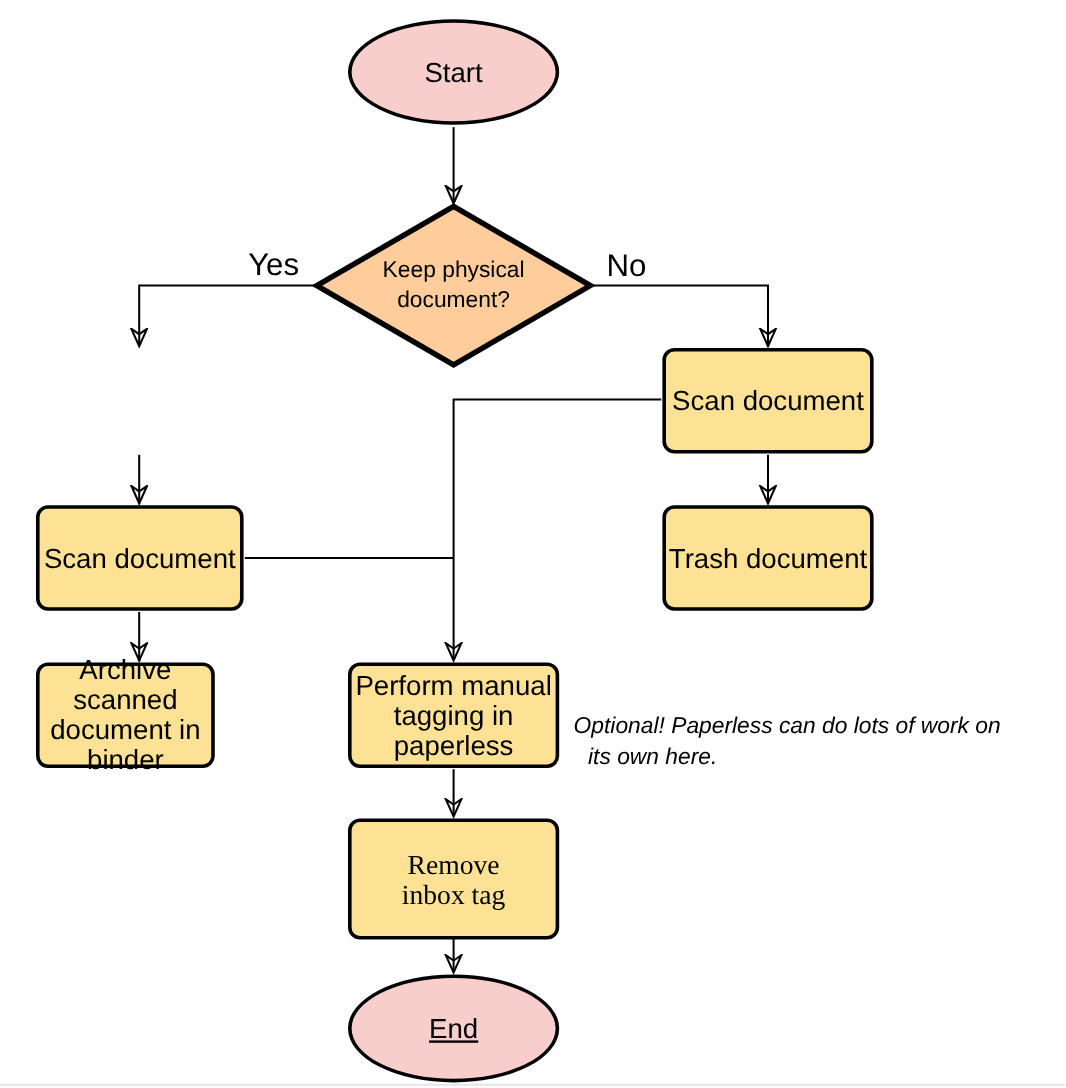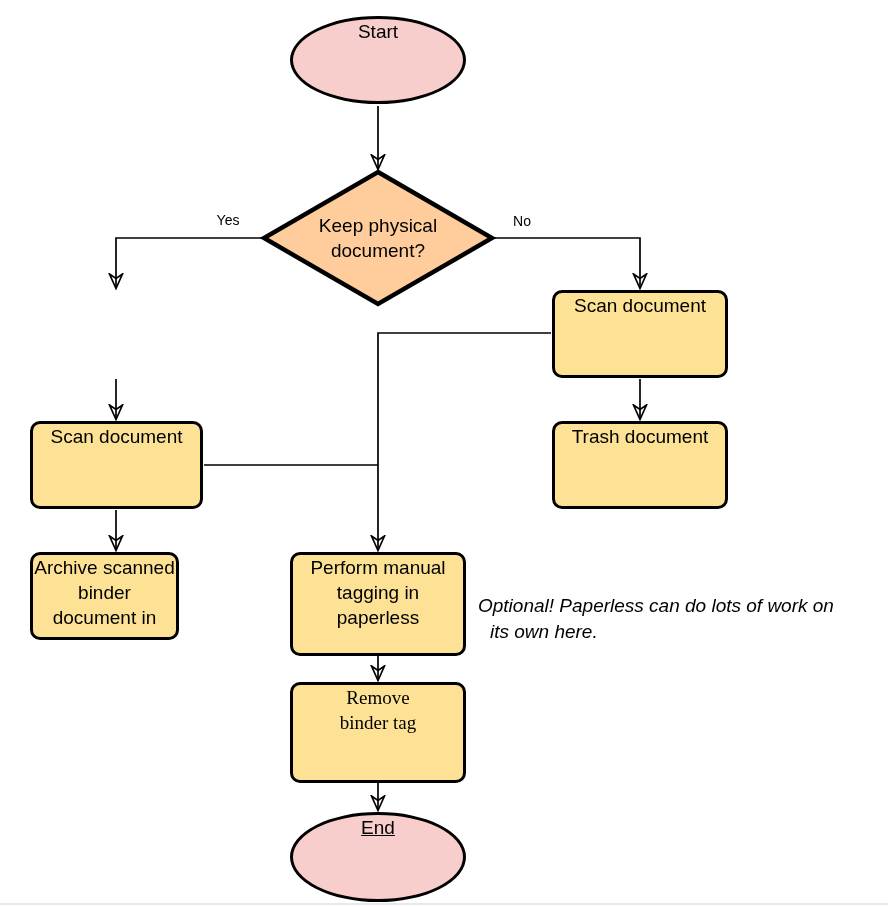--- a/index.html
+++ b/index.html
@@ -16,23 +16,23 @@
   .canvas{
     position:relative;
     width:888px;height:907px;
     background:var(--background);
     overflow:hidden;
   }
   .edges{position:absolute;left:0;top:0;width:888px;height:907px;}
   .edges path{fill:none;stroke:var(--stroke);stroke-width:1.7;}
   .node{
     position:absolute;
-    display:flex;justify-content:center;
+    display:flex;align-items:center;justify-content:center;
     text-align:center;
-    font-size:19px;line-height:25px;
+    font-size:23px;line-height:25px;
   }
   .process{
     background:var(--process-fill);
     border:3.4px solid var(--stroke);
     border-radius:10px;
   }
   .terminator{
     background:var(--terminator-fill);
     border:3.4px solid var(--stroke);
     border-radius:50%;
@@ -41,21 +41,21 @@
   .diamond-wrap svg{position:absolute;left:0;top:0;}
   .diamond-wrap polygon{fill:var(--decision-fill);stroke:var(--stroke);stroke-width:4.5;stroke-linejoin:miter;}
   .diamond-label{
     position:absolute;inset:0;
     display:flex;flex-direction:column;align-items:center;justify-content:center;
     text-align:left;font-size:19px;line-height:25px;
   }
   .node .ln, .diamond-label .ln{display:block;}
   .edge-label{
     position:absolute;
-    font-size:14px;line-height:22px;
+    font-size:26px;line-height:22px;
     text-align:center;
     background:var(--background);
     padding:0 2px;
   }
   .note{
     position:absolute;
     font-style:italic;
     font-size:19px;line-height:26px;
     text-align:left;
     white-space:nowrap;
@@ -66,21 +66,21 @@
   }
 
   
   #n-start   {left:290px;top:16px;width:176px;height:88px;}
   #n-decision{left:260px;top:168px;width:236px;height:140px;}
   #n-write   {left:30px;top:290px;width:173px;height:88px;}
   #n-scan-l  {left:30px;top:421px;width:173px;height:88px;}
   #n-archive {left:30px;top:552px;width:149px;height:88px;}
   #n-scan-r  {left:552px;top:290px;width:176px;height:88px;}
   #n-trash   {left:552px;top:421px;width:176px;height:88px;}
-  #n-tag     {left:290px;top:552px;width:176px;height:104px;}
+  #n-tag     {left:290px;top:552px;width:176px;height:88px;}
   #n-remove  {left:290px;top:682px;width:176px;height:101px;font-family:Liberation Serif, serif;}
   #n-end     {left:290px;top:812px;width:176px;height:90px;text-decoration:underline;}
   #lbl-yes   {left:201px;top:209px;width:54px;}
   #lbl-no    {left:497px;top:210px;width:50px;}
   #note      {left:478px;top:593px;}
 </style>
 </head>
 <body>
 
 <div class="canvas">
@@ -121,22 +121,22 @@
   <div class="edge-label" id="lbl-no">No</div>
 
 
   <div class="node process" id="n-scan-l">
     <span>Scan document</span>
   </div>
 
   <div class="node process" id="n-archive">
     <div>
       <span class="ln">Archive scanned</span>
+      <span class="ln">document in</span>
       <span class="ln">binder</span>
-      <span class="ln">document in</span>
     </div>
   </div>
 
   <div class="node process" id="n-scan-r">
     <span>Scan document</span>
   </div>
 
   <div class="node process" id="n-trash">
     <span>Trash document</span>
   </div>
@@ -145,21 +145,21 @@
     <div>
       <span class="ln">Perform manual</span>
       <span class="ln">tagging in</span>
       <span class="ln">paperless</span>
     </div>
   </div>
 
   <div class="node process" id="n-remove">
     <div>
       <span class="ln">Remove</span>
-      <span class="ln">binder tag</span>
+      <span class="ln">inbox tag</span>
     </div>
   </div>
 
   <div class="node terminator" id="n-end">
     <span>End</span>
   </div>
 
   <div class="note" id="note">
     <span class="ln" style="display:block;">Optional! Paperless can do lots of work on</span>
     <span class="ln" style="display:block;margin-left:12px;">its own here.</span>

